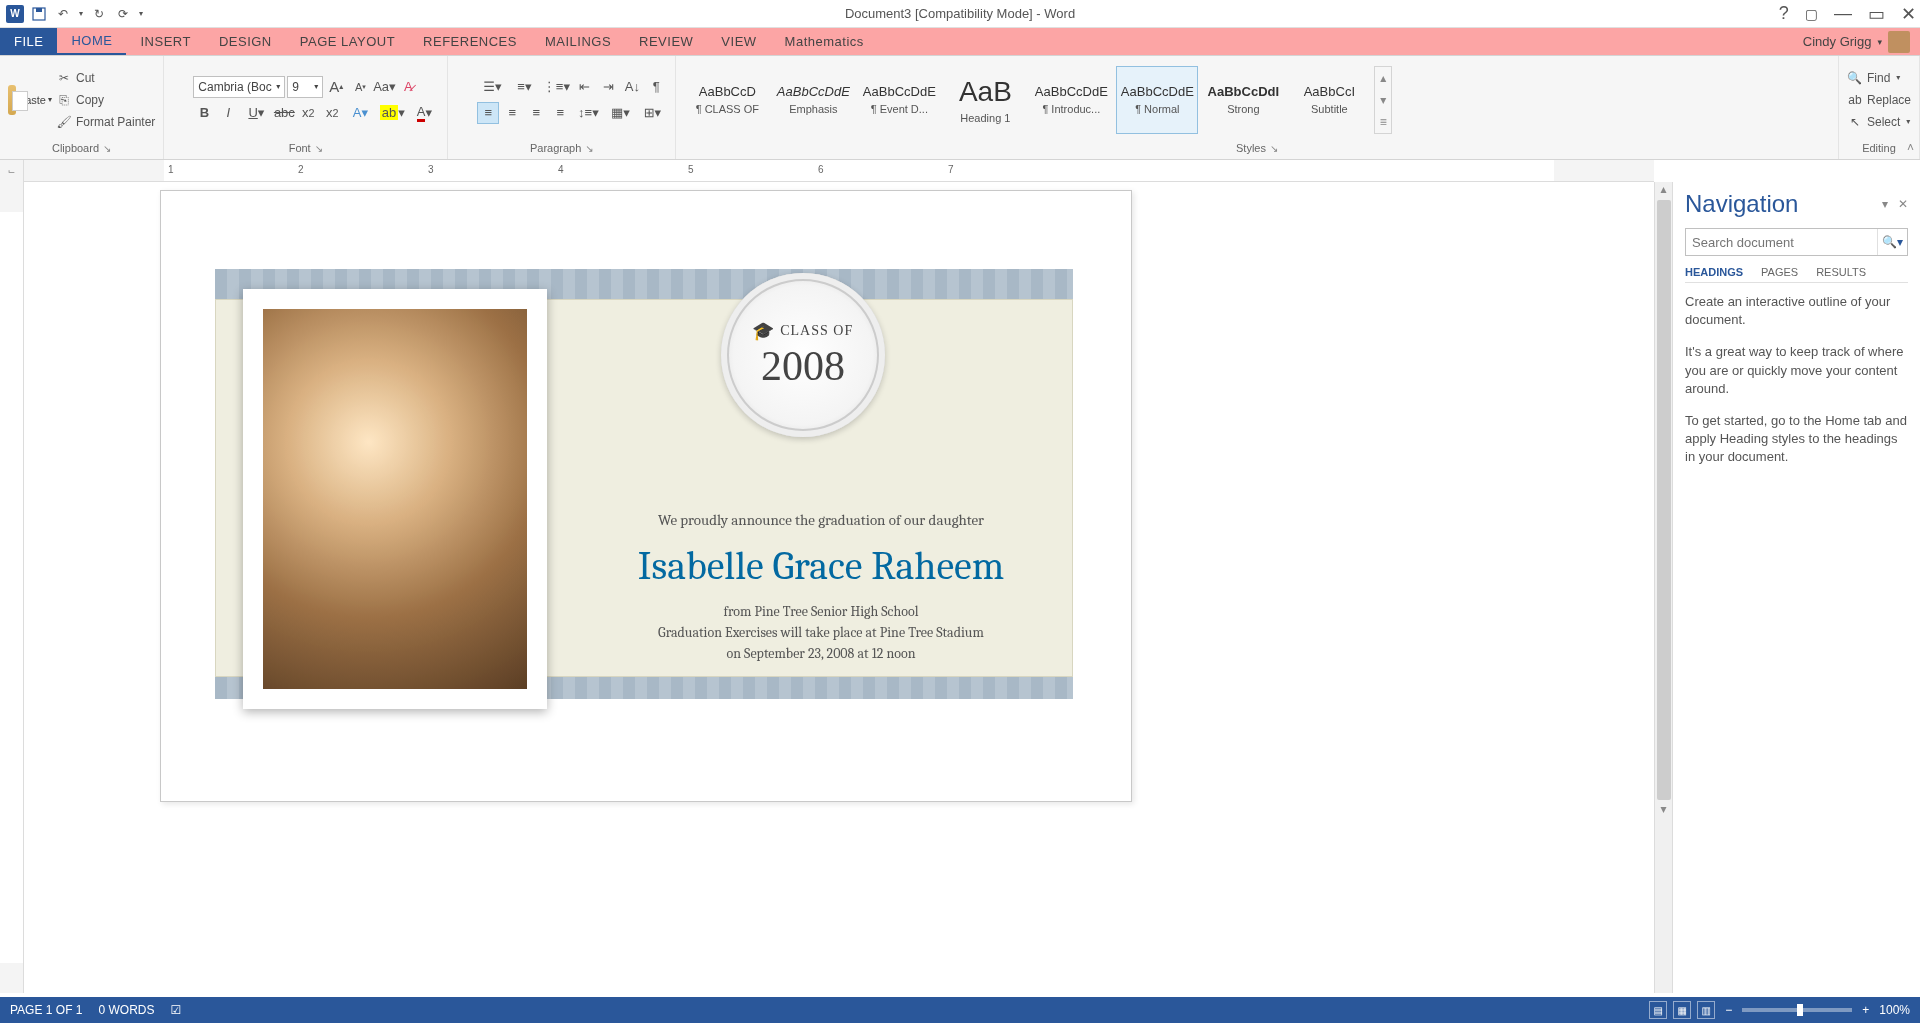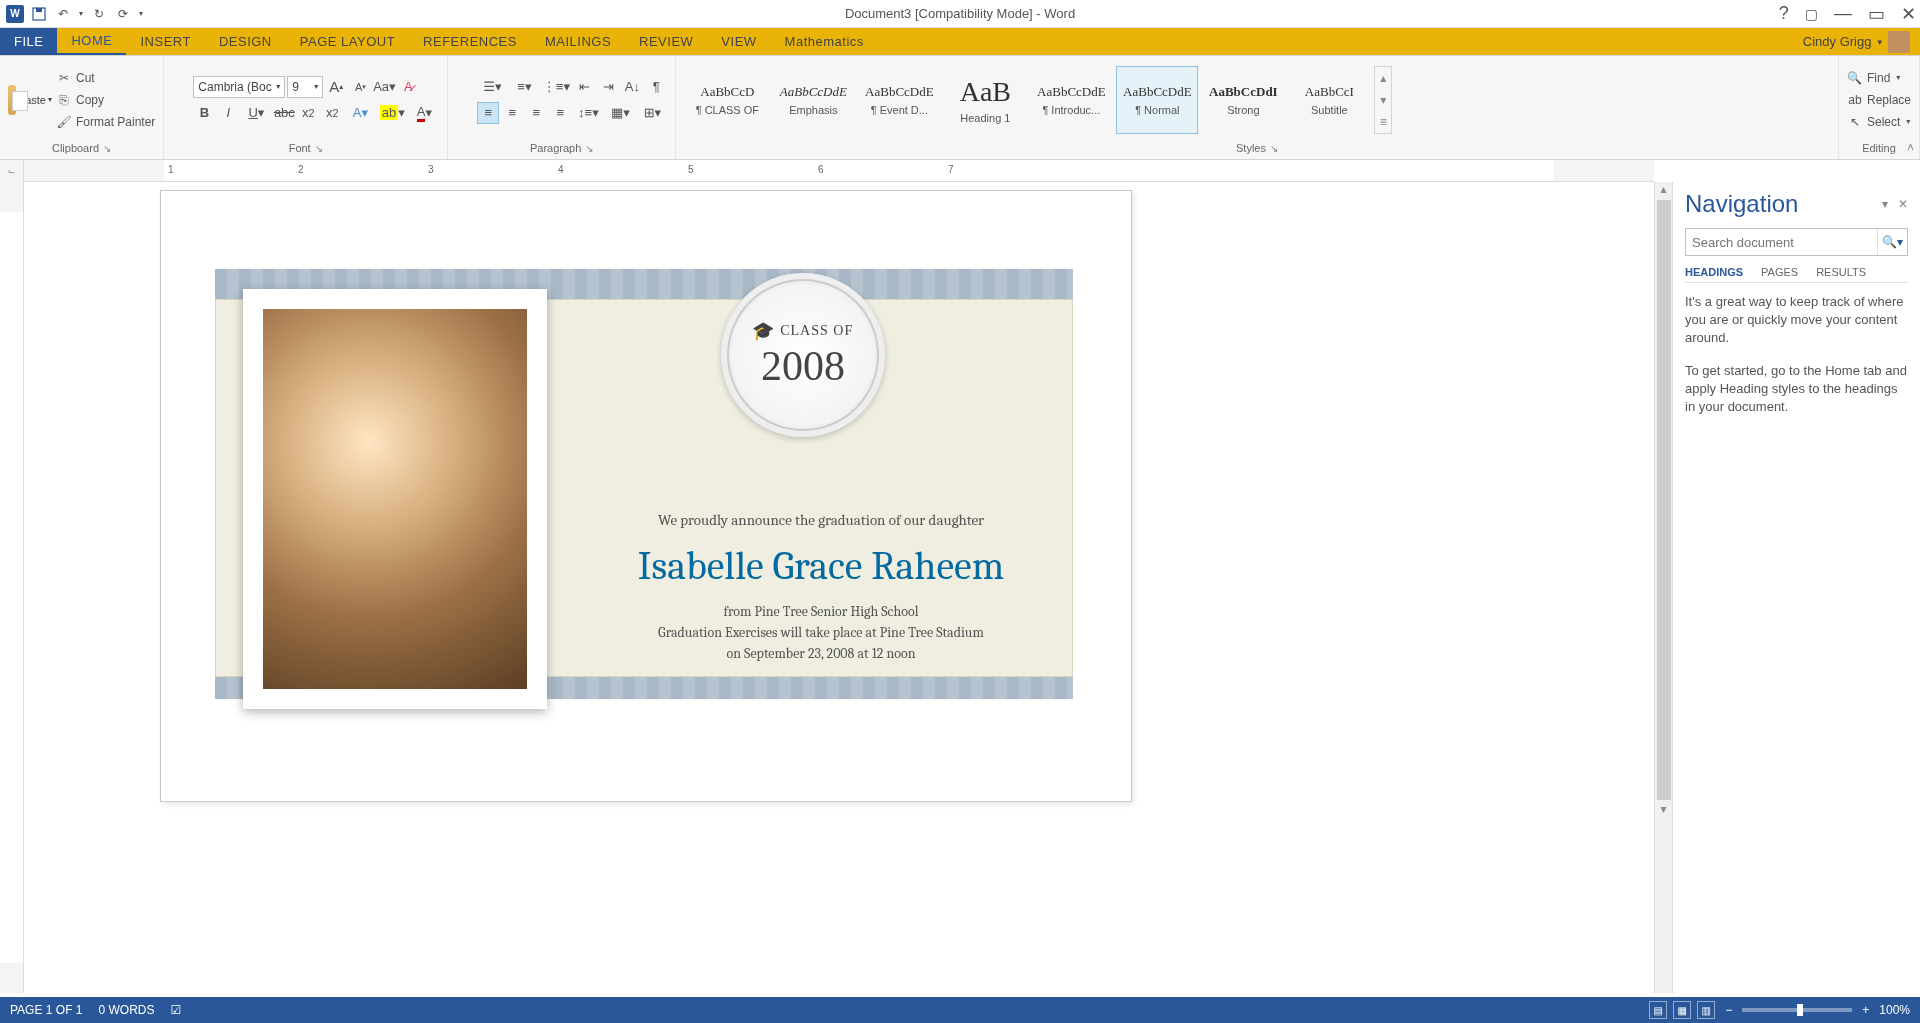--- a/index.html
+++ b/index.html
@@ -8,21 +8,21 @@
 
 .titlebar { height: 28px; background: #fff; display: flex; align-items: center; padding: 0 4px; border-bottom: 1px solid #e0e0e0; position: relative; }
 .titlebar .qat { display: flex; align-items: center; gap: 2px; }
 .titlebar .qat-item { width: 22px; height: 22px; display: flex; align-items: center; justify-content: center; color: #555; }
 .word-icon { width: 18px; height: 18px; background: #2a579a; color: #fff; display: flex; align-items: center; justify-content: center; font-size: 10px; font-weight: bold; border-radius: 2px; }
 .title-text { position: absolute; left: 50%; transform: translateX(-50%); font-size: 13px; color: #555; }
 .win-controls { margin-left: auto; display: flex; align-items: center; gap: 16px; color: #555; }
 .win-controls span { font-size: 18px; }
 
 
-.ribbon-tabs { height: 28px; background: #eab308; display: flex; align-items: stretch; border-bottom: 1px solid #d4d4d4; }
+.ribbon-tabs { height: 28px; background: #fca5a5; display: flex; align-items: stretch; border-bottom: 1px solid #d4d4d4; }
 .ribbon-tab { padding: 0 14px; display: flex; align-items: center; font-size: 13px; letter-spacing: 0.5px; color: #444; cursor: pointer; }
 .ribbon-tab.file { background: #2a579a; color: #fff; font-weight: 400; }
 .ribbon-tab.active { color: #2a579a; border-bottom: 2px solid #2a579a; font-weight: 400; }
 .user-area { margin-left: auto; display: flex; align-items: center; gap: 6px; padding-right: 10px; font-size: 13px; color: #444; }
 .user-avatar { width: 22px; height: 22px; background: #c09060; border-radius: 2px; }
 
 
 .ribbon { height: 104px; background: #f6f6f6; border-bottom: 1px solid #d4d4d4; display: flex; position: relative; }
 .rgroup { display: flex; flex-direction: column; padding: 4px 8px 2px; border-right: 1px solid #e4e4e4; }
 .rgroup .content { flex: 1; display: flex; align-items: center; gap: 4px; }
@@ -41,21 +41,21 @@
 .combo { background: #fff; border: 1px solid #c0c0c0; height: 22px; font-size: 12px; padding: 0 4px; display: flex; align-items: center; }
 .combo.font-name { width: 92px; }
 .combo.font-size { width: 36px; }
 .tool-btn { width: 22px; height: 22px; display: flex; align-items: center; justify-content: center; color: #555; font-size: 13px; }
 .tool-btn.wide { width: 30px; }
 .tool-btn.active { background: #cde6f7; border: 1px solid #92c0e0; }
 
 .styles-gallery { flex: 1; display: flex; align-items: center; gap: 2px; padding: 2px; }
 .style-tile { width: 82px; height: 68px; border: 1px solid transparent; display: flex; flex-direction: column; align-items: center; justify-content: center; gap: 4px; font-size: 11px; color: #555; }
 .style-tile.selected { border: 1px solid #92c0e0; background: #e6f2fa; }
-.style-tile .preview { font-family: Liberation Serif, serif; color: #333; }
+.style-tile .preview { font-family: Liberation Sans, sans-serif; color: #333; }
 .style-tile .stname { font-size: 11px; }
 .style-more { width: 18px; height: 68px; display: flex; flex-direction: column; justify-content: space-around; border: 1px solid #d4d4d4; color: #888; }
 
 .collapse-btn { position: absolute; right: 6px; bottom: 4px; color: #888; }
 
 
 .ruler-h { height: 22px; background: #f4f4f4; border-bottom: 1px solid #dcdcdc; position: relative; margin-left: 24px; margin-right: 260px; font-size: 9px; color: #666; overflow: hidden; }
 .ruler-h .active-area { position: absolute; left: 140px; right: 100px; top: 0; bottom: 0; background: #fff; }
 .ruler-track { position: absolute; left: 140px; top: 0; right: 0; height: 100%; }
 .ruler-tick { position: absolute; top: 4px; font-size: 10px; }
@@ -393,20 +393,21 @@
     <div class="nav-search">
       <input placeholder="Search document" style="">
       <div class="sbtn">🔍▾</div>
     </div>
     <div class="nav-tabs">
       <div class="nt active">HEADINGS</div>
       <div class="nt">PAGES</div>
       <div class="nt">RESULTS</div>
     </div>
     <div class="nav-body">
+      <p>Create an interactive outline of your document.</p>
       <p>It's a great way to keep track of where you are or quickly move your content around.</p>
       <p>To get started, go to the Home tab and apply Heading styles to the headings in your document.</p>
     </div>
   </div>
 </div>
 
 <div class="statusbar">
   <span>PAGE 1 OF 1</span>
   <span>0 WORDS</span>
   <span>☑</span>

